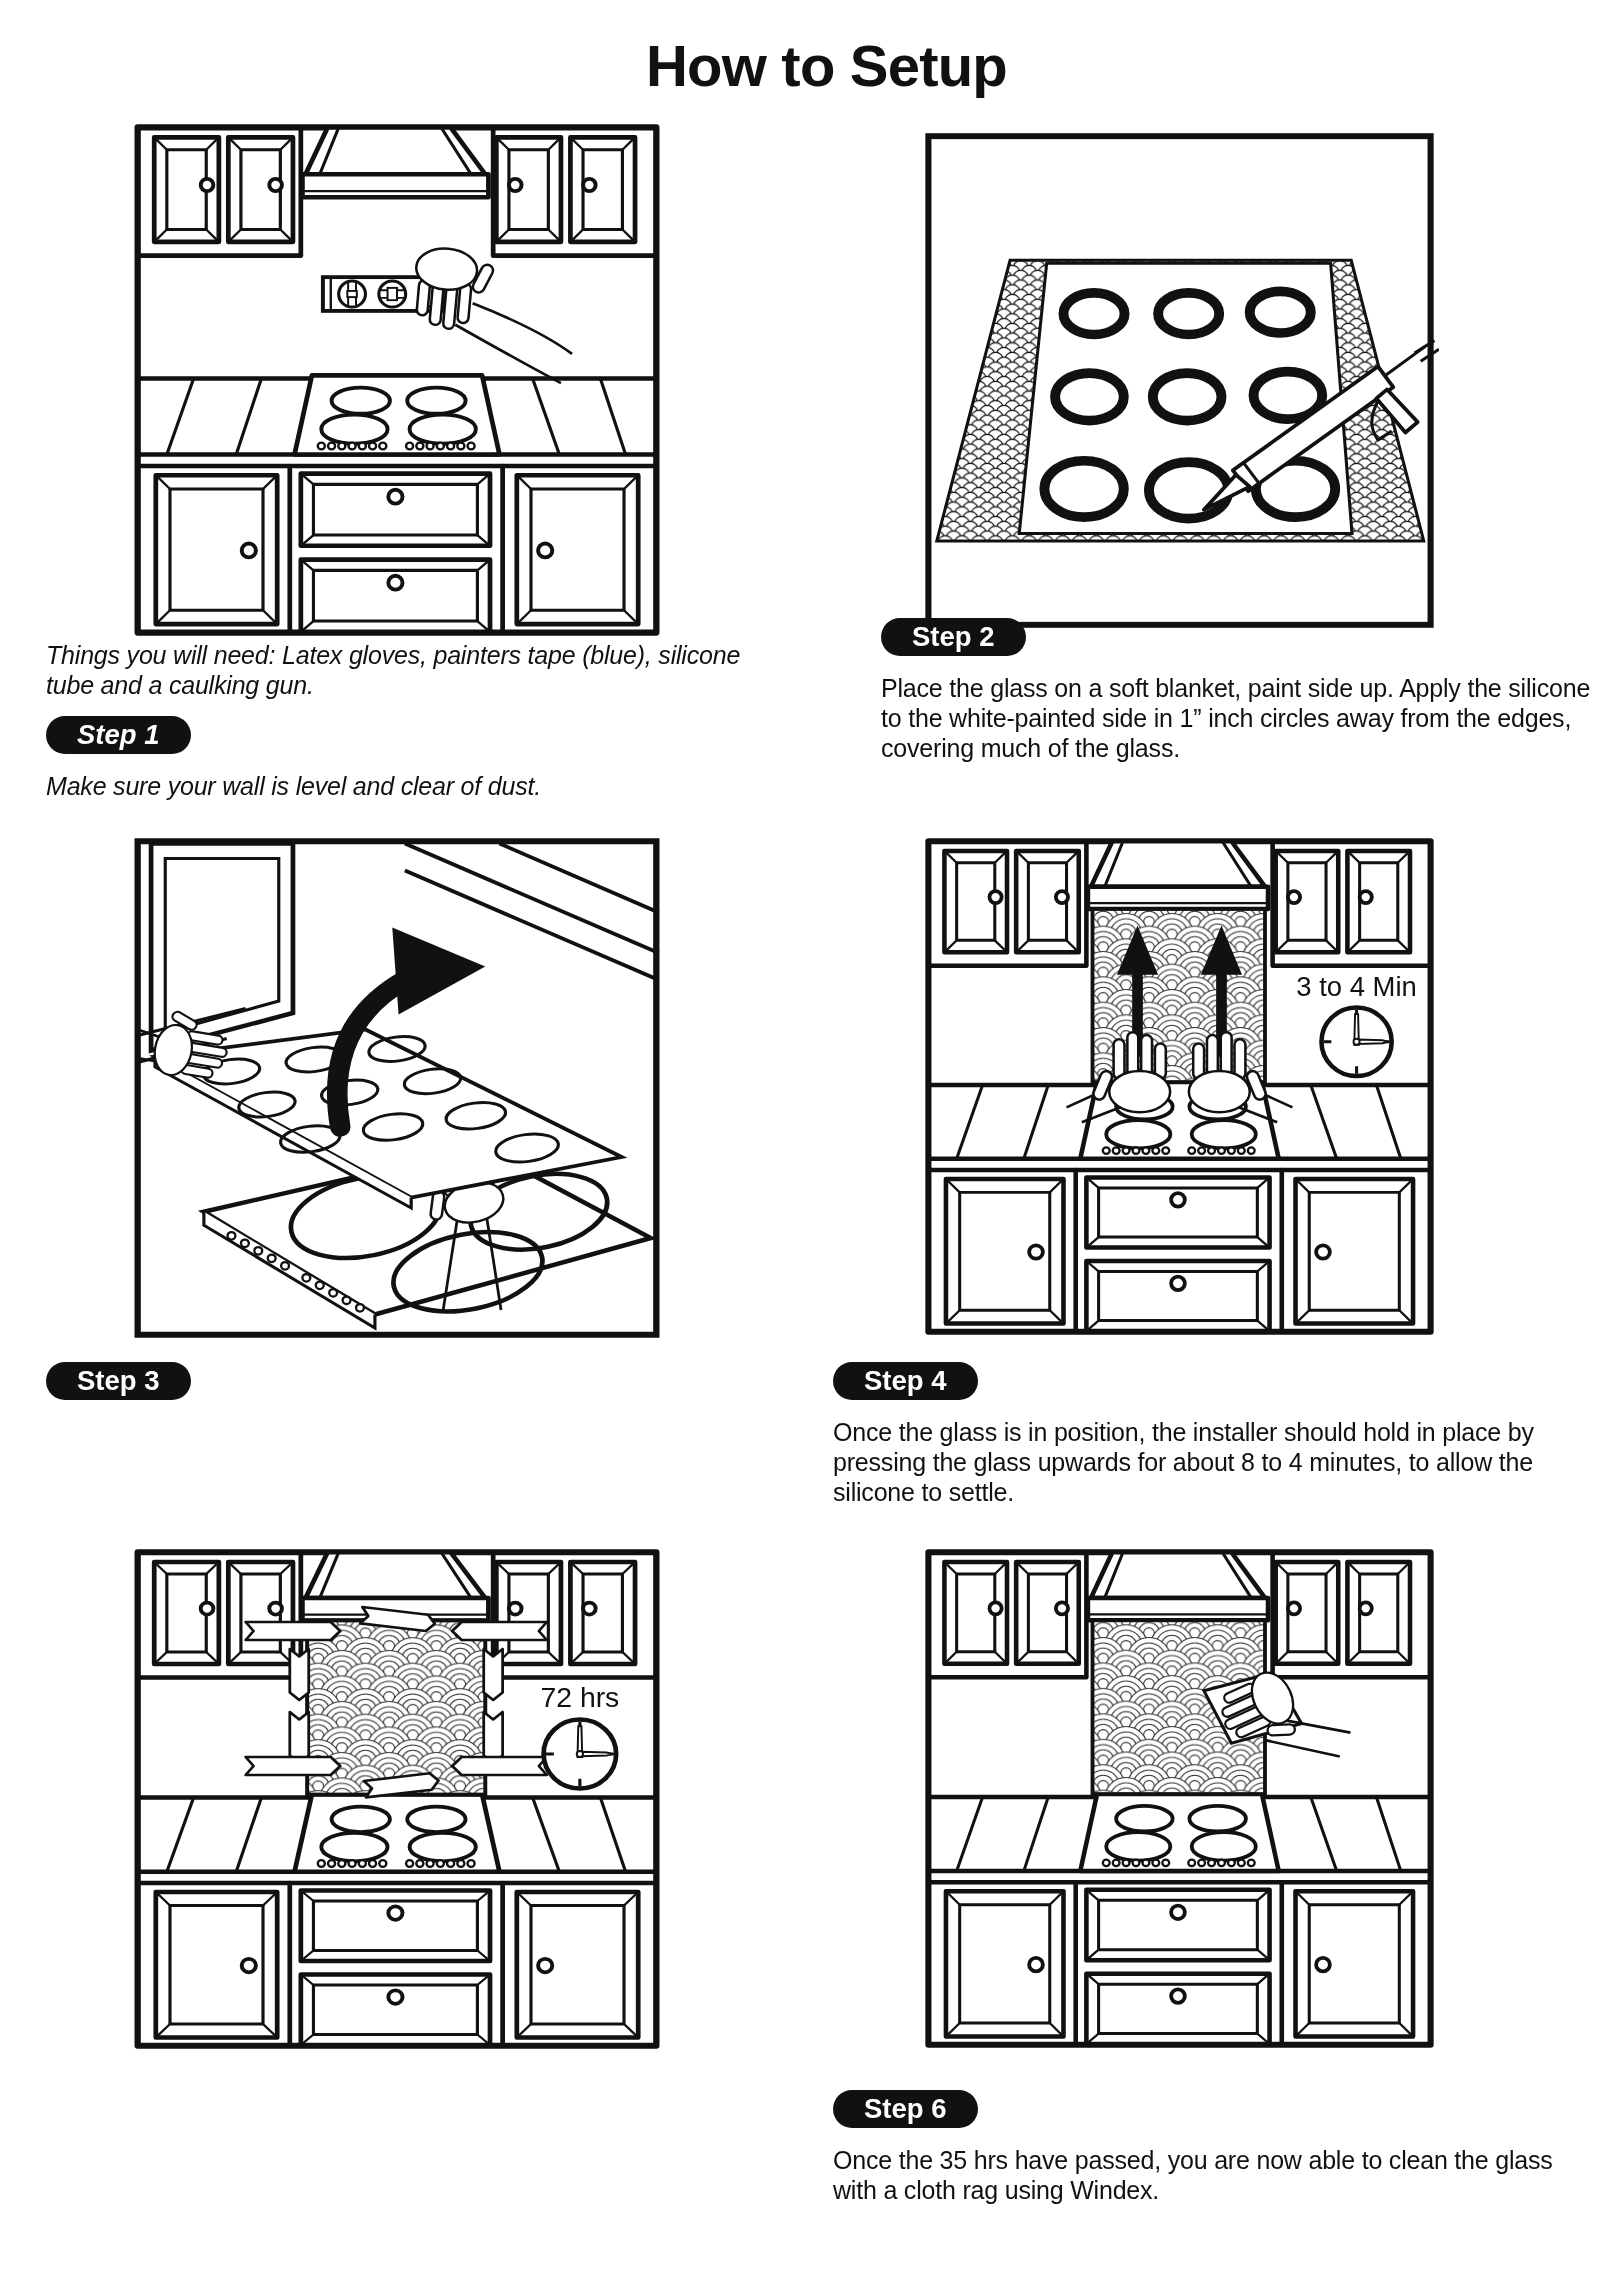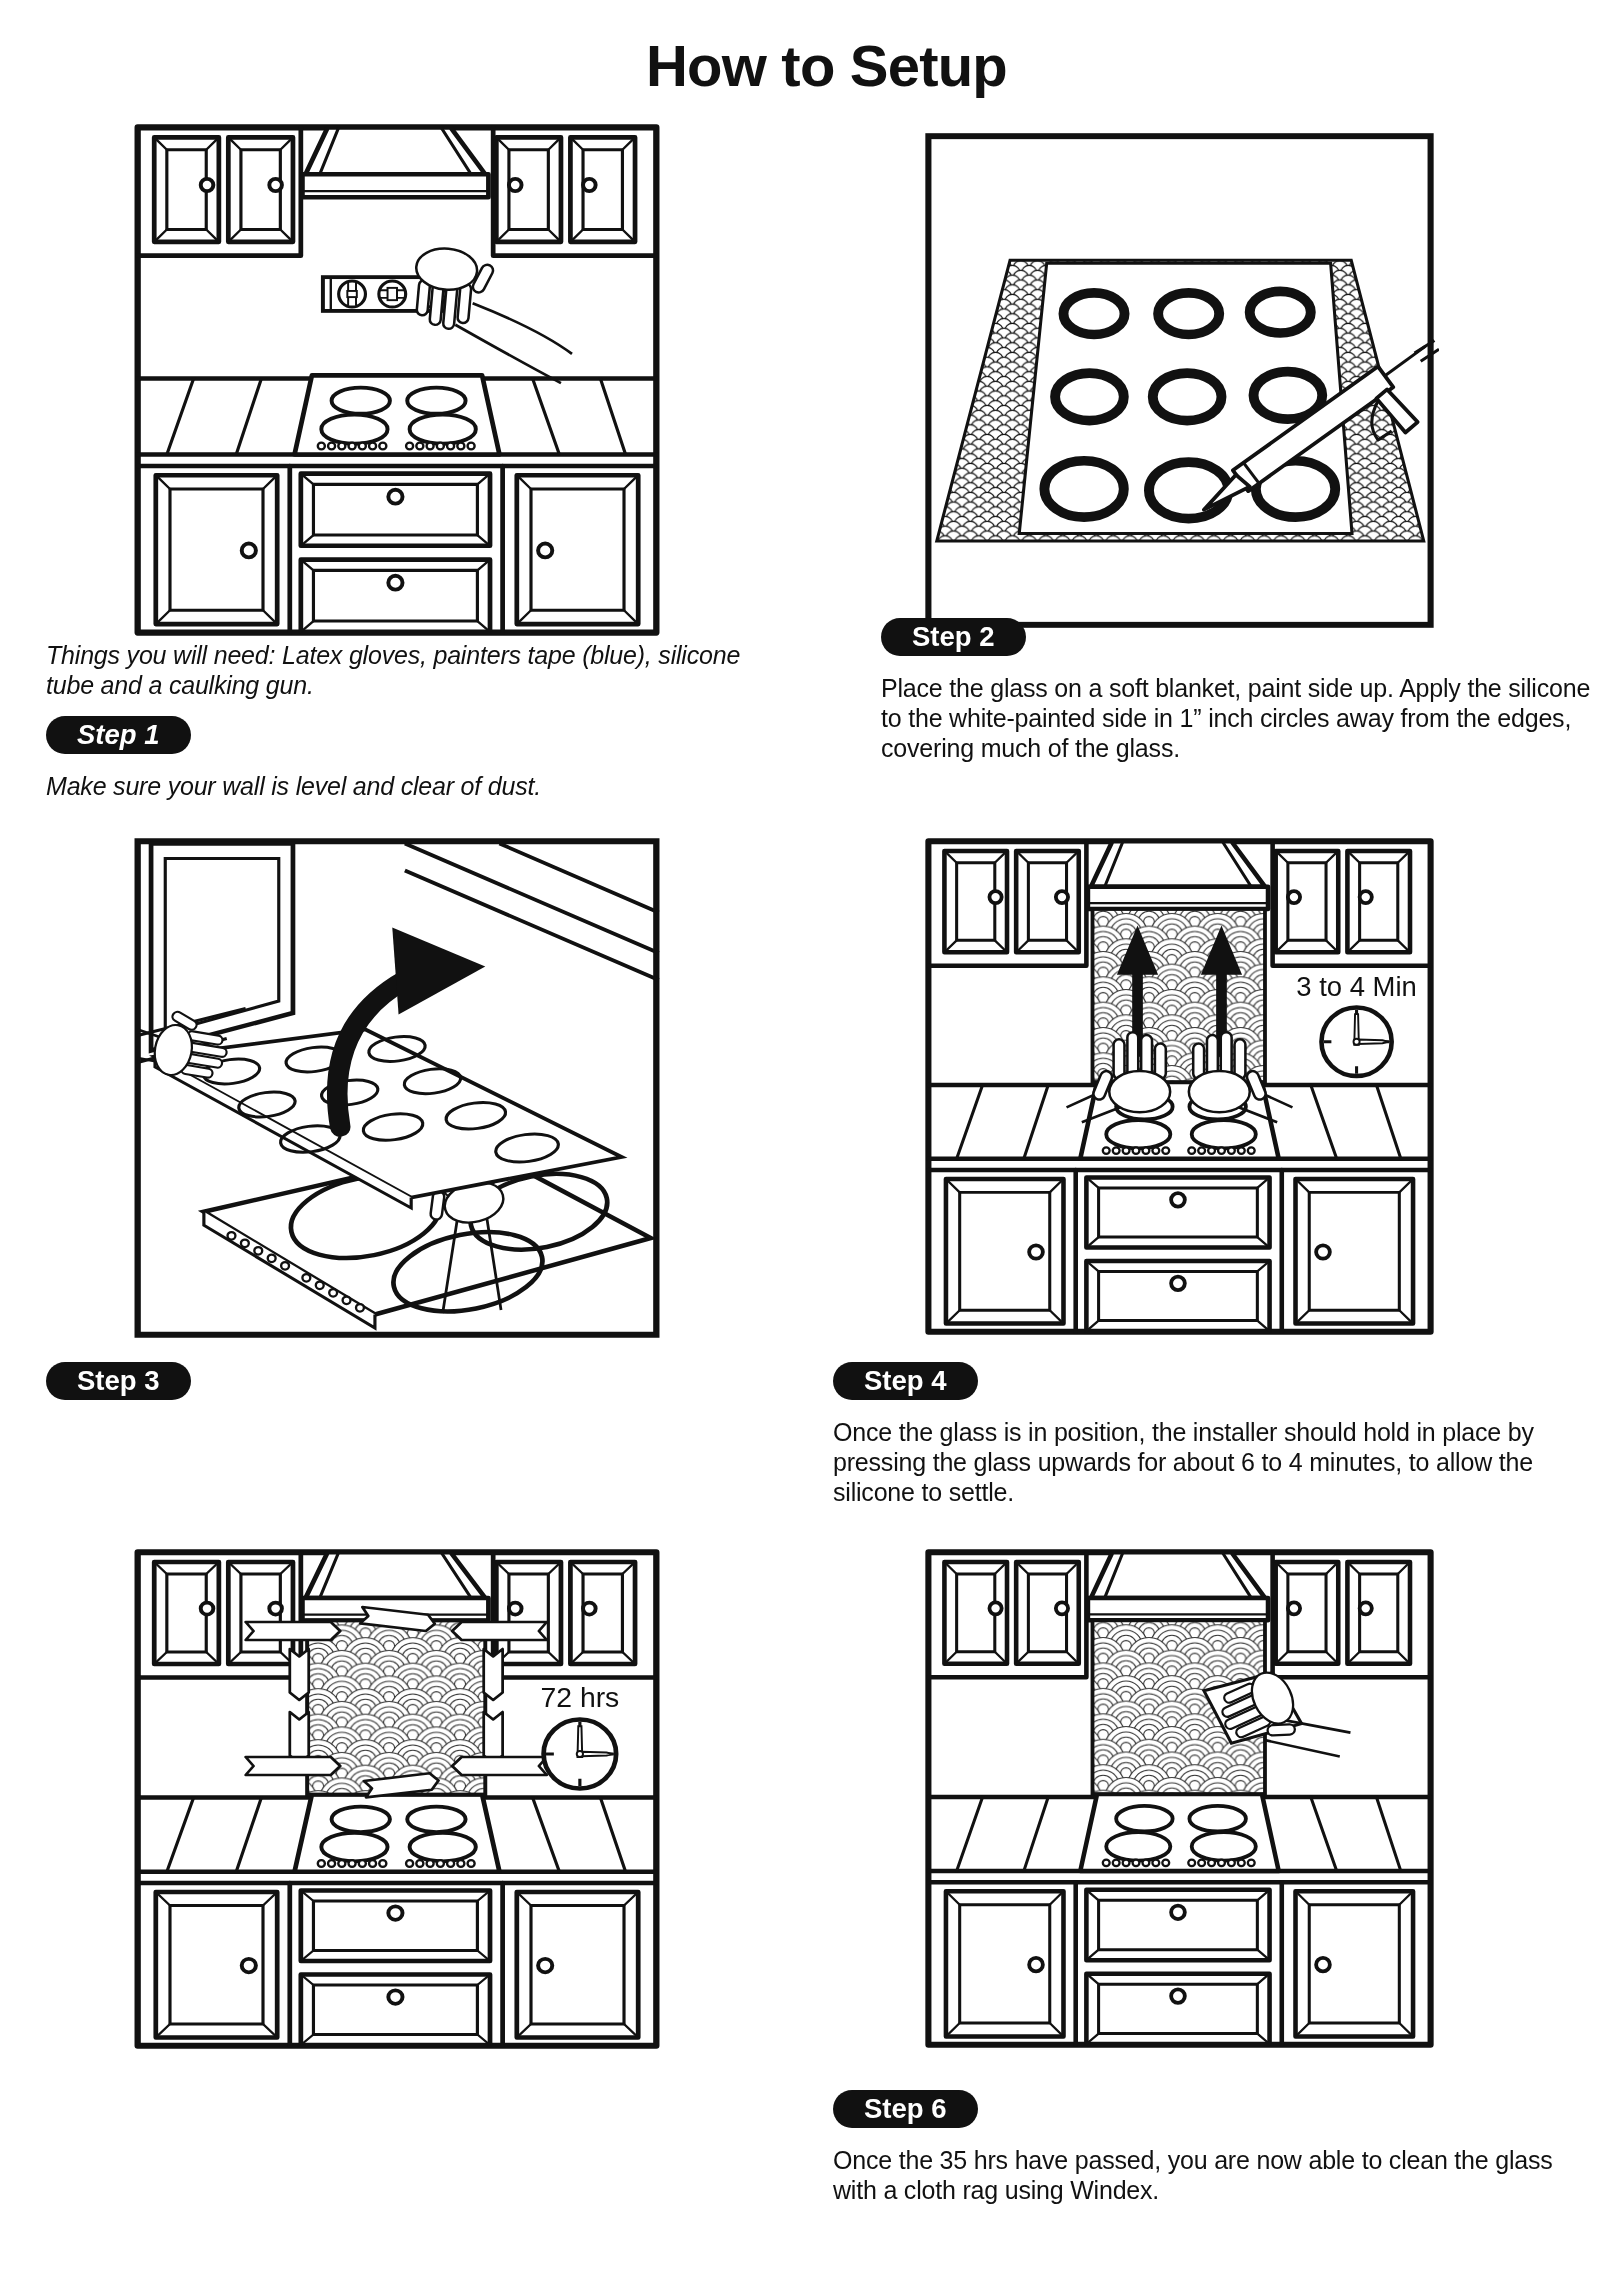--- a/index.html
+++ b/index.html
@@ -388,21 +388,21 @@
     <div class="badge">Step 2</div>
     <p class="step-text">Place the glass on a soft blanket, paint side up. Apply the silicone to the white-painted side in 1” inch circles away from the edges, covering much of the glass.</p>
   </div>
 
   <div class="caption cap-left" style="left:46px;top:1362px;">
     <div class="badge">Step 3</div>
   </div>
 
   <div class="caption cap-right" style="left:833px;top:1362px;">
     <div class="badge">Step 4</div>
-    <p class="step-text">Once the glass is in position, the installer should hold in place by pressing the glass upwards for about 6 to 4 minutes, to allow the silicone to settle.</p>
+    <p class="step-text">Once the glass is in position, the installer should hold in place by pressing the glass upwards for about 8 to 4 minutes, to allow the silicone to settle.</p>
   </div>
 
 
   <div class="caption cap-right" style="left:833px;top:2074px;margin-top:16px;">
     <div class="badge">Step 6</div>
     <p class="step-text">Once the 35 hrs have passed, you are now able to clean the glass with a cloth rag using Windex.</p>
   </div>
 
 </div>
 

